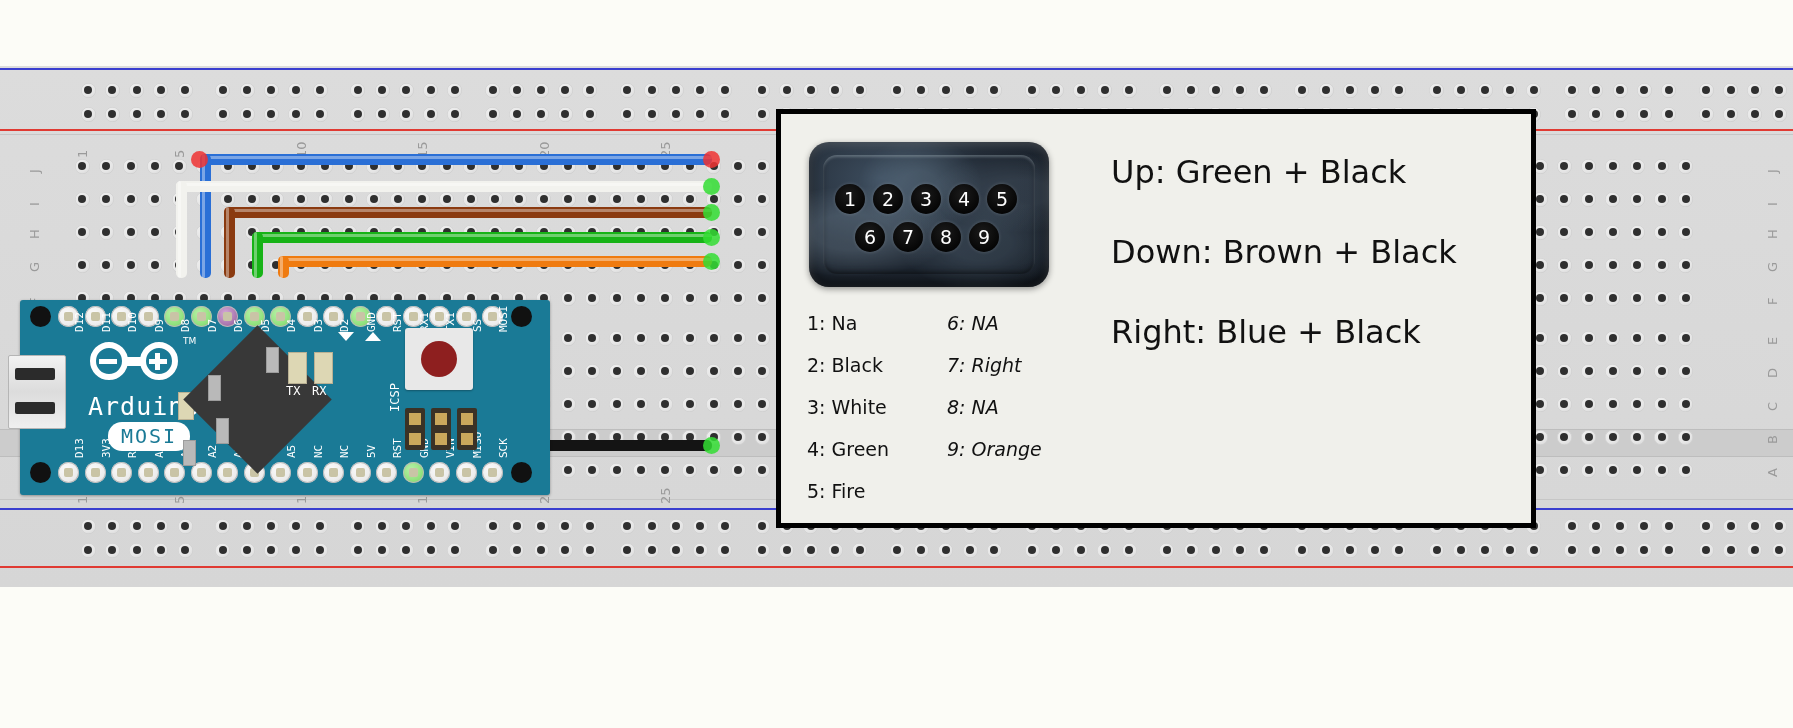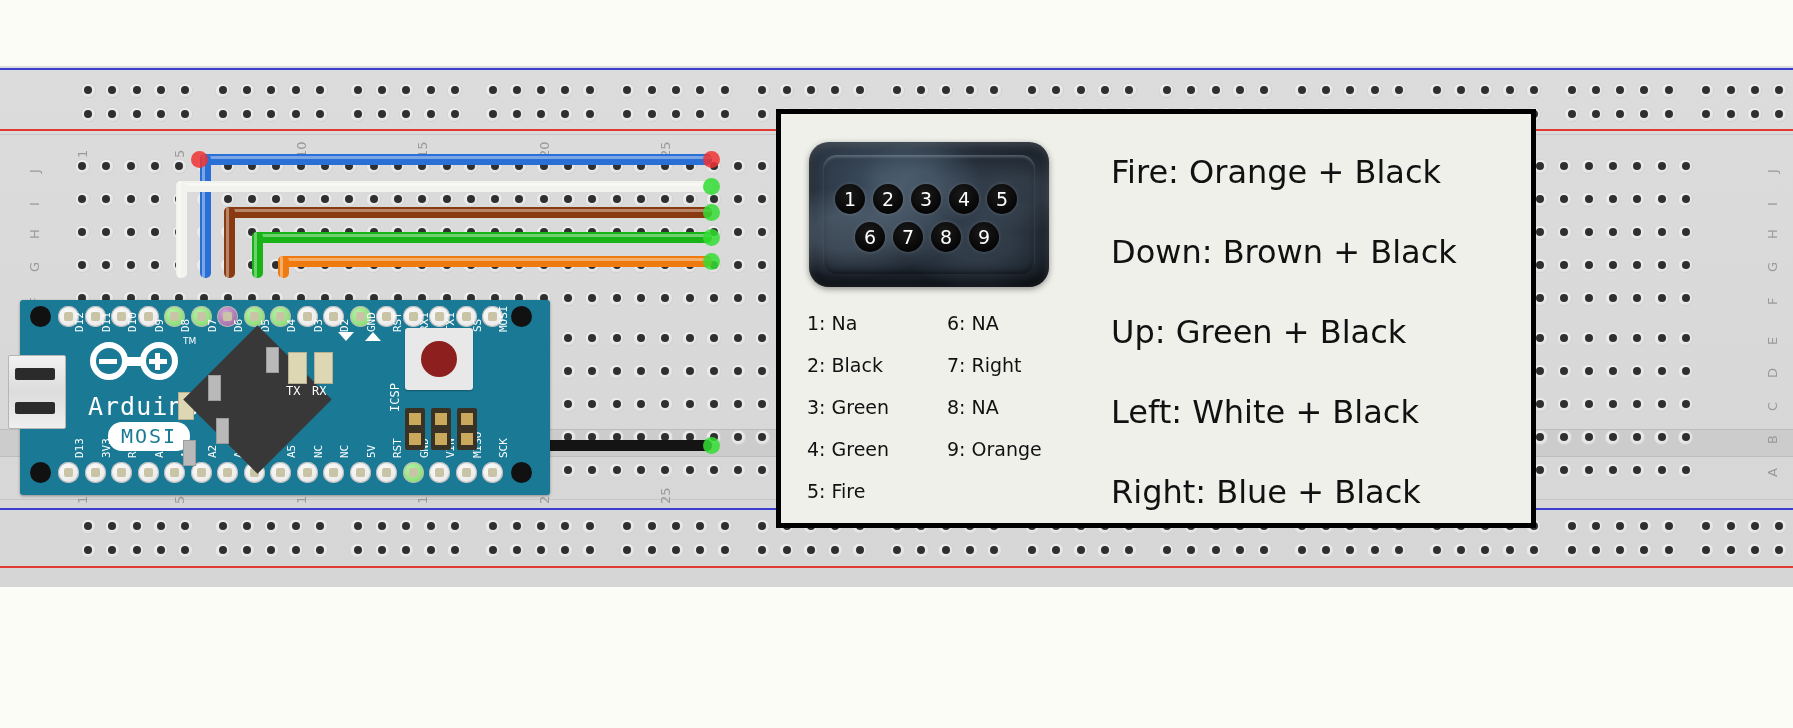--- a/index.html
+++ b/index.html
@@ -1521,35 +1521,33 @@
           <div class="db9-pin" style="left: 84px; top: 80px;">7</div>
           <div class="db9-pin" style="left: 122px; top: 80px;">8</div>
           <div class="db9-pin" style="left: 160px; top: 80px;">9</div>
         </div>
     </div>
 
     <div class="pinlist">
       <div class="pinlist-col" id="pinlist-left" style="left:0;">
           <div class="pinlist-item">1: Na</div>
           <div class="pinlist-item">2: Black</div>
-          <div class="pinlist-item">3: Green</div>
+          <div class="pinlist-item">3: White</div>
           <div class="pinlist-item">4: Green</div>
           <div class="pinlist-item">5: Fire</div>
         </div>
-      <div class="pinlist-col" id="pinlist-right" style="left:140px;">
+      <div class="pinlist-col" id="pinlist-right" style="left:140px;font-style:italic;">
           <div class="pinlist-item">6: NA</div>
           <div class="pinlist-item">7: Right</div>
           <div class="pinlist-item">8: NA</div>
           <div class="pinlist-item">9: Orange</div>
         </div>
     </div>
 
     <div class="maplist" id="maplist">
-        <div class="map-item">Fire: Orange + Black</div>
+        <div class="map-item">Up: Green + Black</div>
         <div class="map-item">Down: Brown + Black</div>
-        <div class="map-item">Up: Green + Black</div>
-        <div class="map-item">Left: White + Black</div>
         <div class="map-item">Right: Blue + Black</div>
       </div>
   </div>
 
 
 </div>
 
 </body></html>

